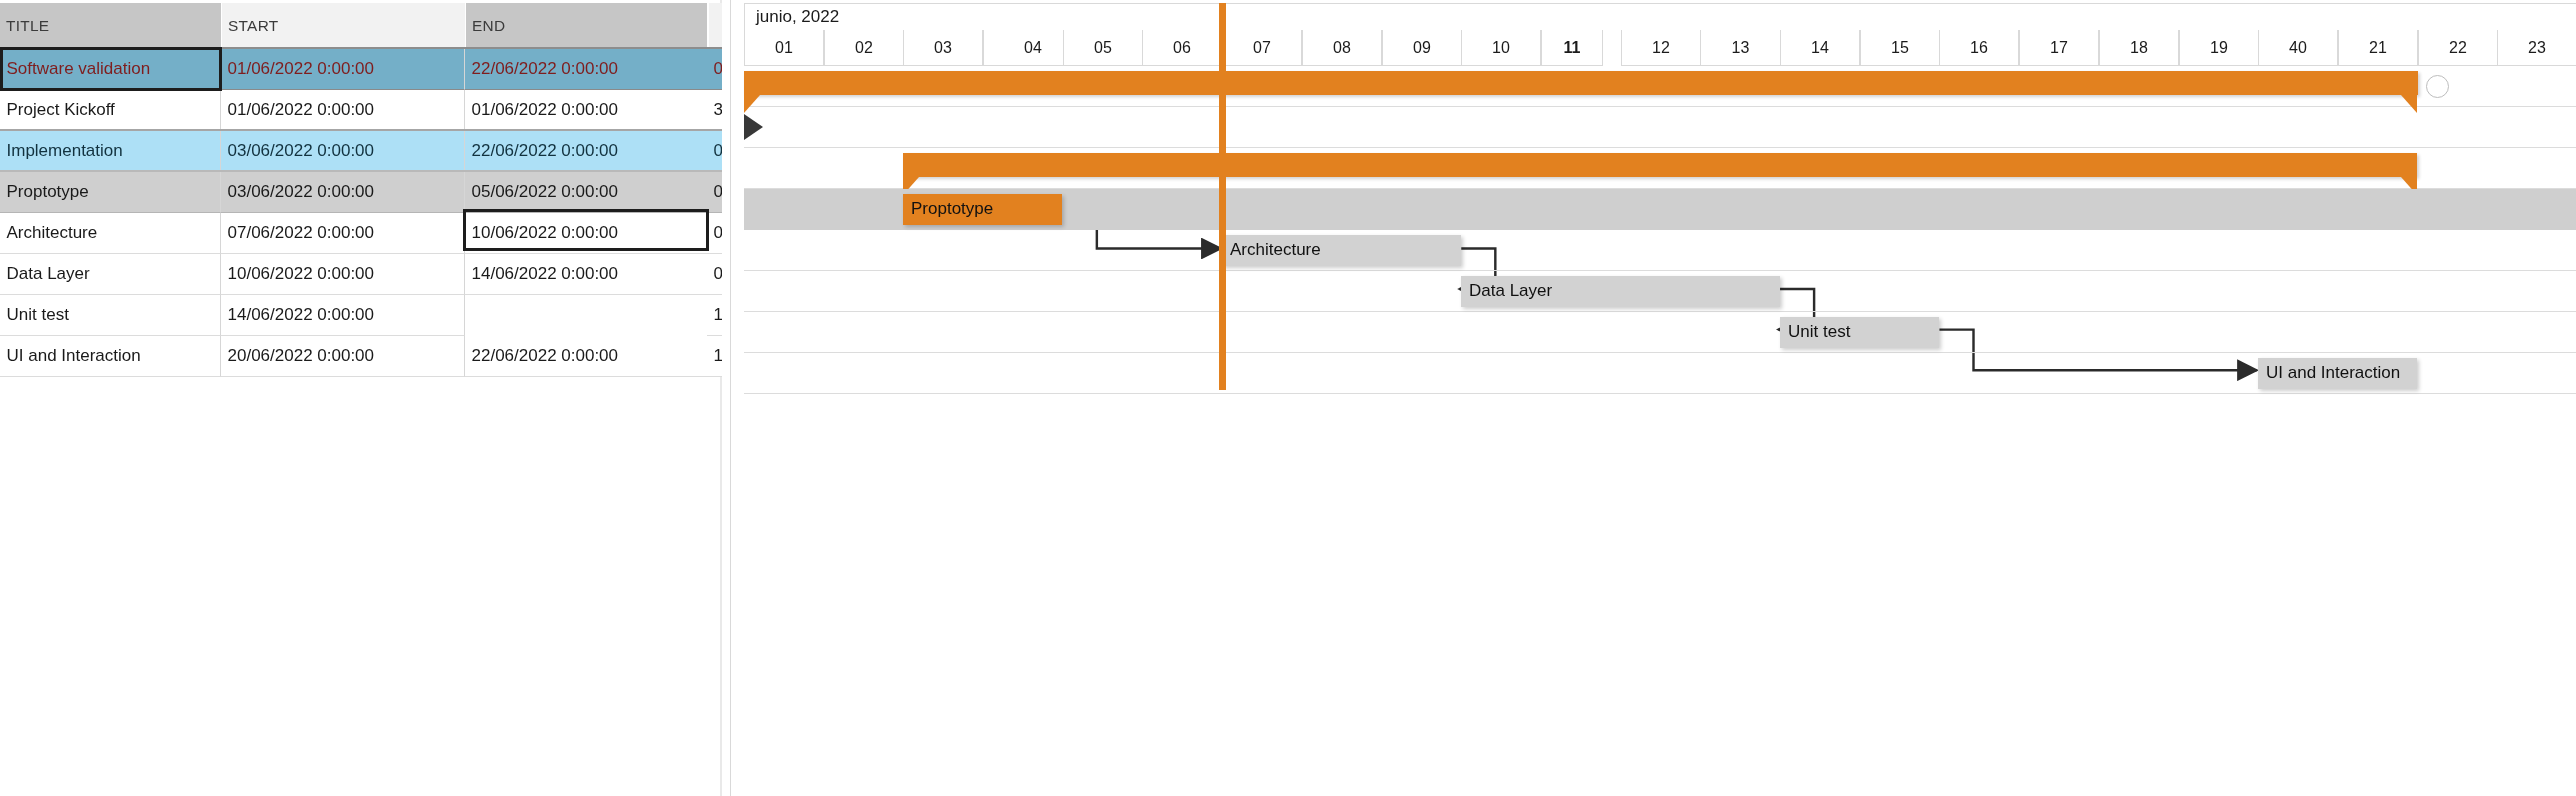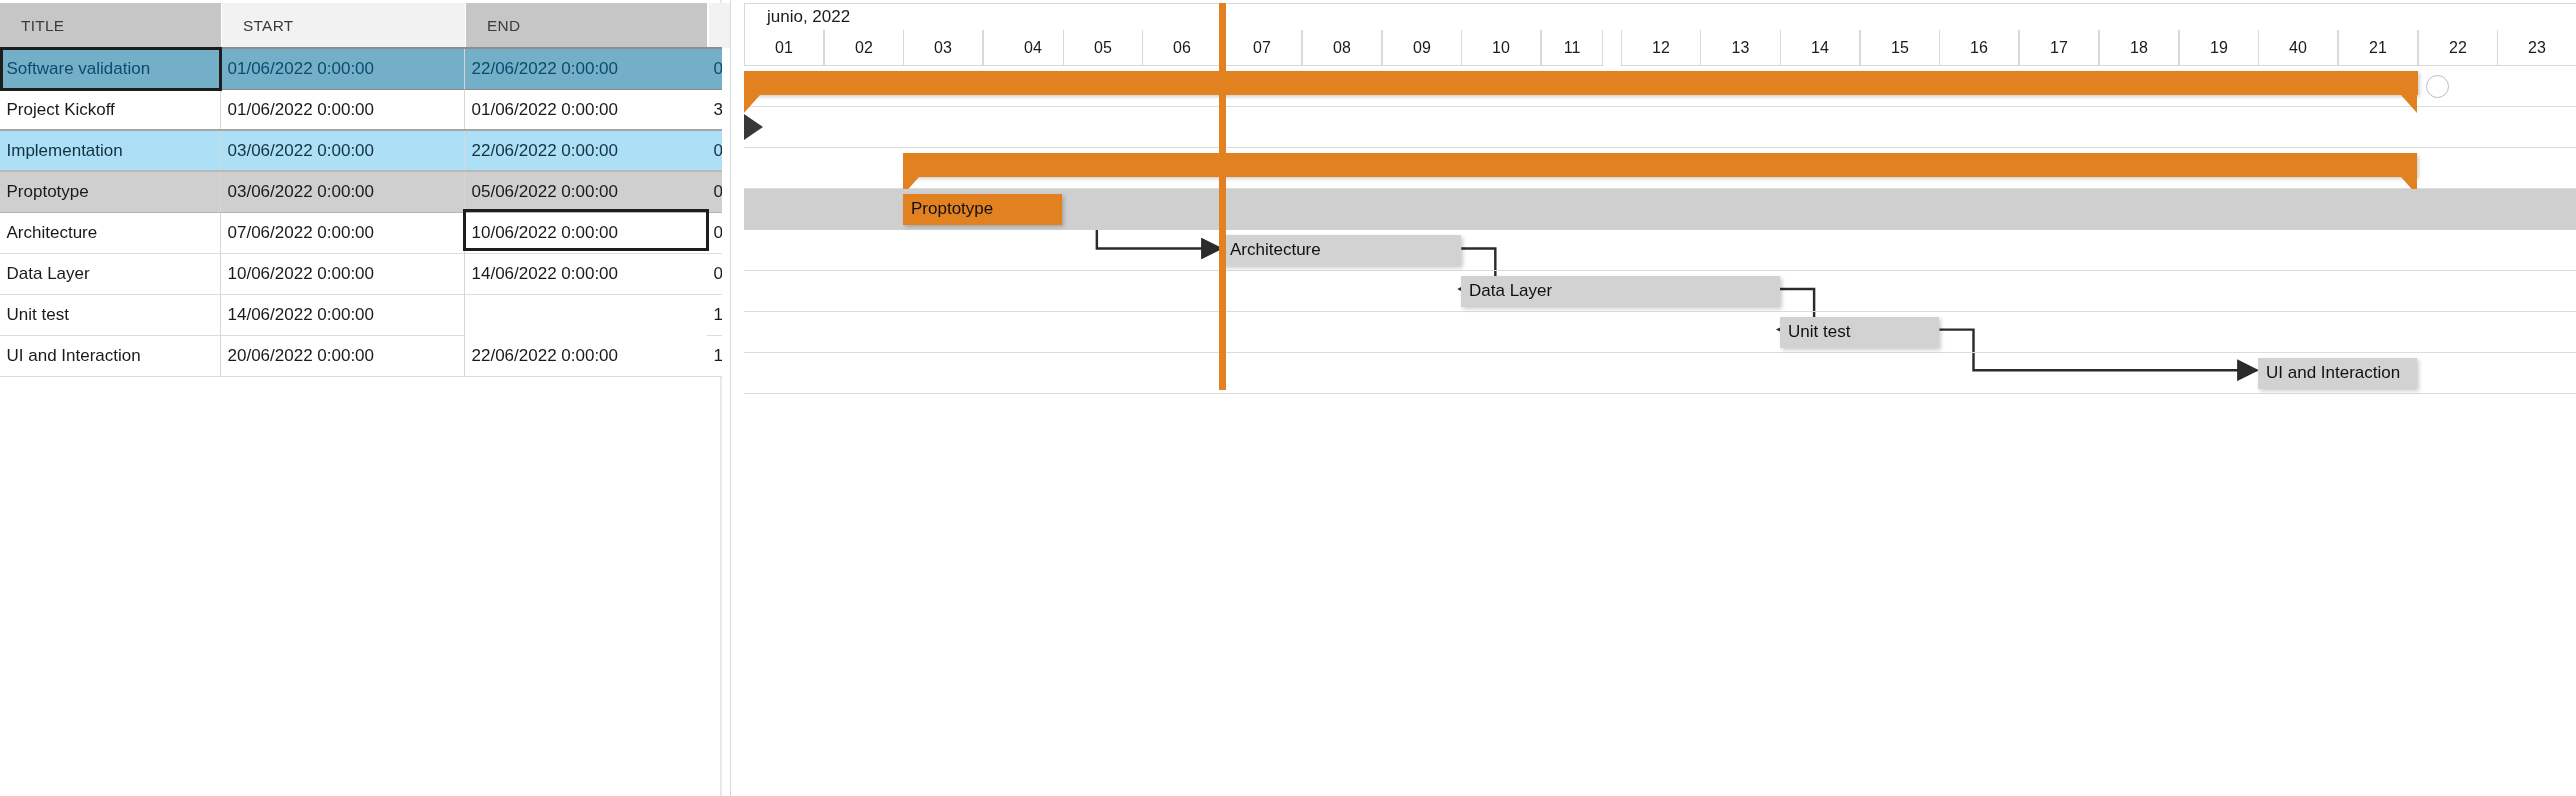--- a/index.html
+++ b/index.html
@@ -4,58 +4,58 @@
 <style>
   html,body{margin:0;padding:0;background:#fff;}
   body{width:2576px;height:796px;font-family:"Liberation Sans",sans-serif;overflow:hidden;}
   .app{position:relative;width:2576px;height:796px;background:#ffffff;}
 
   
   .grid{position:absolute;left:0;top:0;width:722px;height:796px;background:#fff;
         border-right:2.4px solid #e9e9e9;box-sizing:border-box;}
   .grid-head{position:absolute;left:0;top:3.2px;height:45px;width:722px;}
   .gh-cell{position:absolute;top:0;height:45px;box-sizing:border-box;
-           display:flex;align-items:center;padding-left:21px;
+           display:flex;align-items:center;padding-left:6px;
            font-size:15.4px;color:#3b3b3b;letter-spacing:0.3px;}
   .gh-c0{left:0;width:221px;background:#c6c6c6;}
   .gh-c1{left:222px;width:243px;background:#f2f2f2;}
   .gh-c2{left:466px;width:241px;background:#c6c6c6;}
   .gh-c3{left:709px;width:13px;background:#f2f2f2;}
 
   .grid-body{position:absolute;left:0;top:49px;width:722px;}
   .grow{position:relative;height:41px;width:722px;}
   .gcell{position:absolute;top:0;height:41px;box-sizing:border-box;
          display:flex;align-items:center;padding-left:6.5px;
          font-size:17px;color:#1a1a1a;white-space:nowrap;overflow:hidden;
          border-bottom:0.8px solid #dcdcdc;background:#fff;}
   .c0{left:0;width:221px;border-right:0.8px solid #d6d6d6;}
   .c1{left:221px;width:244px;border-right:0.8px solid #d6d6d6;}
   .c2{left:465px;width:243px;border-right:0.8px solid #d6d6d6;}
   .c3{left:707px;width:14.6px;}
 
   
-  .grow.sel-dark .gcell{background:#74afc8;color:#0c4a6e;border-bottom-color:#8a8a8a;}
+  .grow.sel-dark .gcell{background:#74afc8;color:#7f1d1d;border-bottom-color:#8a8a8a;}
   .grow.sel-light .gcell{background:#ade0f6;color:#12323f;border-bottom-color:#a8a8a8;}
   .grow.sel-gray  .gcell{background:#cfcfcf;border-bottom-color:#b5b5b5;}
 
   .grow.sel-dark::before{content:"";position:absolute;left:-1.6px;top:-1.6px;right:0;bottom:0;
       border:3.2px solid #8d8d8d;box-sizing:border-box;pointer-events:none;}
   .grow.sel-light::before{content:"";position:absolute;left:0;top:-2.4px;right:0;bottom:-2.4px;
       border-top:3.2px solid #a6a6a6;border-bottom:3.2px solid #a6a6a6;box-sizing:border-box;pointer-events:none;}
   .grow.sel-gray::before{content:"";position:absolute;left:0;top:-2.4px;right:0;bottom:0;
       border-top:3.2px solid #b9b9b9;box-sizing:border-box;pointer-events:none;}
 
   .focus-cell{position:absolute;box-sizing:border-box;border:3.2px solid #1d1d1d;pointer-events:none;}
 
   
   .tl{position:absolute;left:730px;top:0;width:1846px;height:796px;background:#fff;
       border-left:0.8px solid #d9d9d9;box-sizing:border-box;}
   .tl-month{position:absolute;left:13px;top:3.2px;height:27px;width:1833px;
             border:0.8px solid #d9d9d9;border-bottom:none;box-sizing:border-box;
-            display:flex;align-items:center;padding-left:22px;
+            display:flex;align-items:center;padding-left:11px;
             font-size:17px;color:#1b1b1b;background:#fff;}
   .tl-days{position:absolute;left:13px;top:30px;height:36px;width:1833px;}
   .tl-day{position:absolute;top:0;height:36px;box-sizing:border-box;
           border:0.8px solid #d9d9d9;border-top:none;background:#fff;
           display:flex;align-items:center;justify-content:center;
           font-size:16px;color:#1b1b1b;}
 
   .tl-rows{position:absolute;left:13px;top:66px;width:1833px;height:730px;}
   .tl-row{position:relative;height:41px;width:1833px;border-bottom:0.8px solid #dcdcdc;box-sizing:border-box;}
   .tl-row.hl{background:#cfcfcf;border-bottom-color:#cfcfcf;}
@@ -161,21 +161,21 @@
         <div class="tl-day" style="left: 0px; width: 80px;">01</div>
         <div class="tl-day" style="left: 80px; width: 80px;">02</div>
         <div class="tl-day" style="left: 159px; width: 80px;">03</div>
         <div class="tl-day" style="left: 239px; width: 100px;">04</div>
         <div class="tl-day" style="left: 319px; width: 80px;">05</div>
         <div class="tl-day" style="left: 398px; width: 80px;">06</div>
         <div class="tl-day" style="left: 478px; width: 80px;">07</div>
         <div class="tl-day" style="left: 558px; width: 80px;">08</div>
         <div class="tl-day" style="left: 638px; width: 80px;">09</div>
         <div class="tl-day" style="left: 717px; width: 80px;">10</div>
-        <div class="tl-day" style="left: 797px; width: 62px;">11</div>
+        <div class="tl-day" style="left: 797px; width: 62px; font-weight: bold;">11</div>
         <div class="tl-day" style="left: 877px; width: 80px;">12</div>
         <div class="tl-day" style="left: 956px; width: 81px;">13</div>
         <div class="tl-day" style="left: 1036px; width: 80px;">14</div>
         <div class="tl-day" style="left: 1116px; width: 80px;">15</div>
         <div class="tl-day" style="left: 1195px; width: 80px;">16</div>
         <div class="tl-day" style="left: 1275px; width: 80px;">17</div>
         <div class="tl-day" style="left: 1355px; width: 80px;">18</div>
         <div class="tl-day" style="left: 1435px; width: 80px;">19</div>
         <div class="tl-day" style="left: 1514px; width: 80px;">40</div>
         <div class="tl-day" style="left: 1594px; width: 80px;">21</div>

